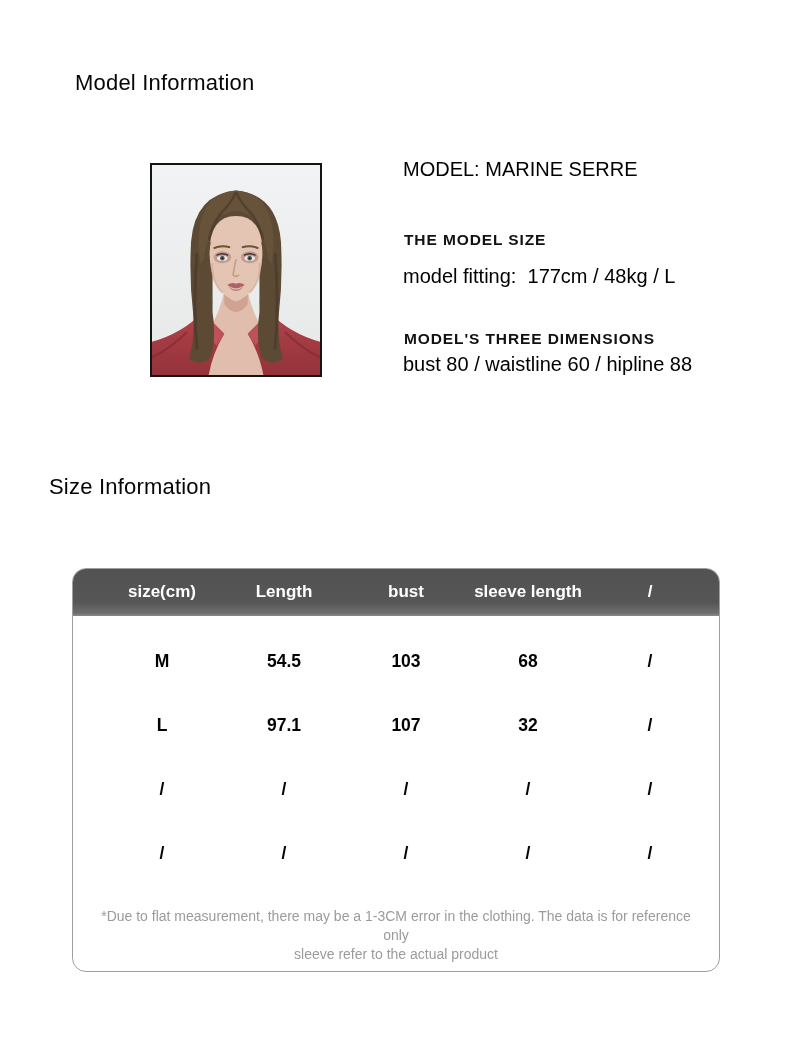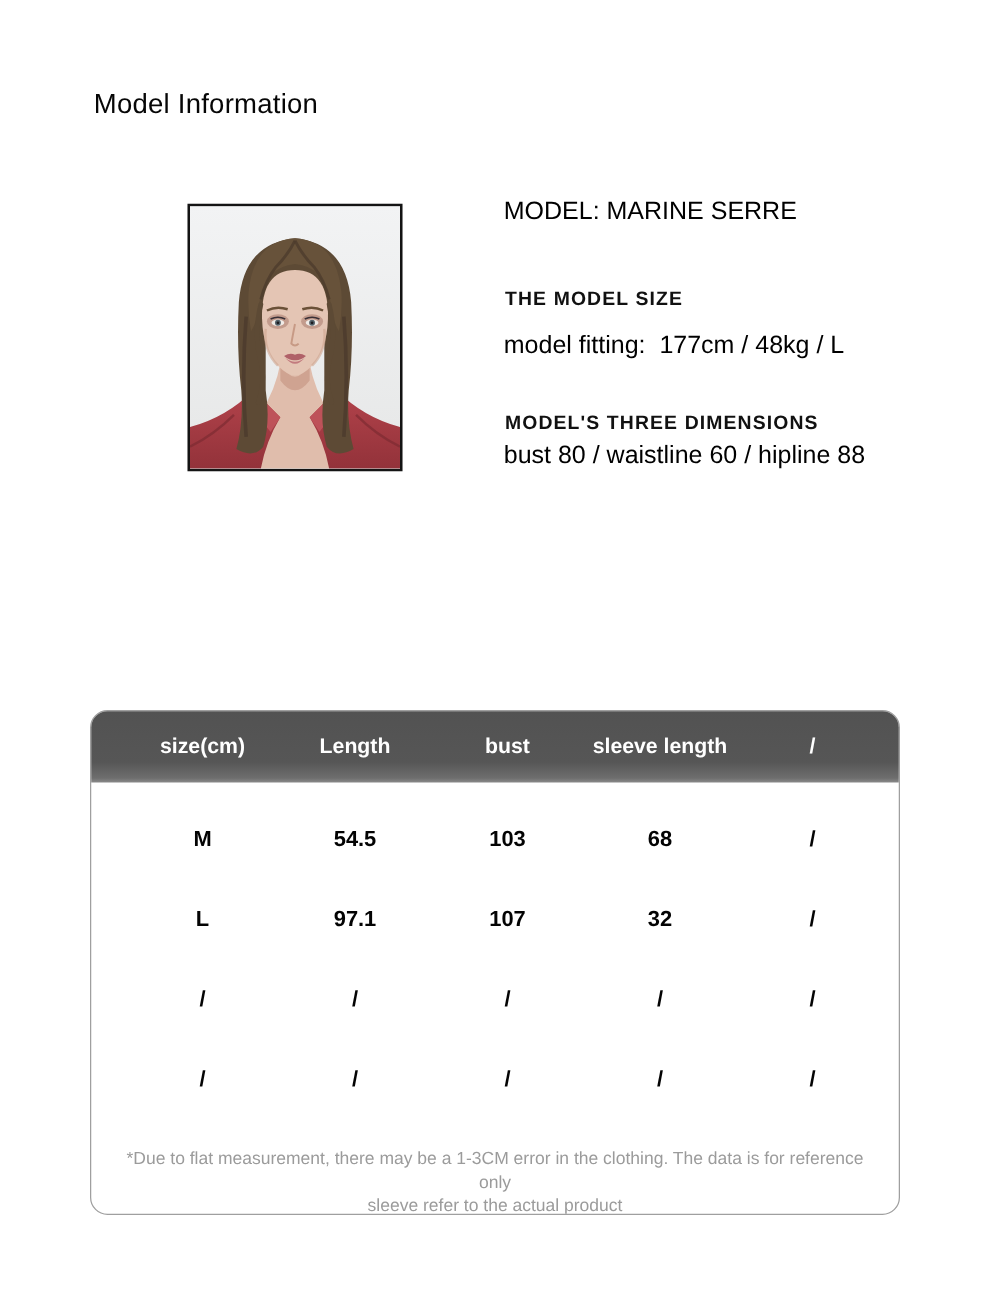--- a/index.html
+++ b/index.html
@@ -84,21 +84,21 @@
   }
   .t-grid {
     display: grid;
     grid-template-columns: repeat(5, 1fr);
     padding-left: 28px;
     padding-right: 8px;
     align-items: center;
     text-align: center;
   }
   .t-head {
-    height: 58px;
+    height: 48px;
     margin: -1px -1px 0 -1px;
     padding-left: 29px;
     padding-right: 9px;
     background: linear-gradient(180deg, #525252 0%, #565656 72%, #6e6e6e 94%, #8a8a8a 100%);
     color: #ffffff;
     font-size: 17px;
     font-weight: 700;
     border-radius: 14px 14px 0 0;
   }
   .t-body { padding-top: 13px; }
@@ -188,20 +188,21 @@
   </div>
 
   <div class="model-details">
     <div class="model-name">MODEL: MARINE SERRE</div>
     <div class="detail-label label-size">THE MODEL SIZE</div>
     <div class="detail-value value-size">model fitting:  177cm / 48kg / L</div>
     <div class="detail-label label-dims">MODEL'S THREE DIMENSIONS</div>
     <div class="detail-value value-dims">bust 80 / waistline 60 / hipline 88</div>
   </div>
 
+  <div class="section-heading heading-size">Size Information</div>
 
   <div class="size-table">
     <div class="t-grid t-head">
       <div>size(cm)</div>
       <div>Length</div>
       <div>bust</div>
       <div>sleeve length</div>
       <div>/</div>
     </div>
     <div class="t-body">

